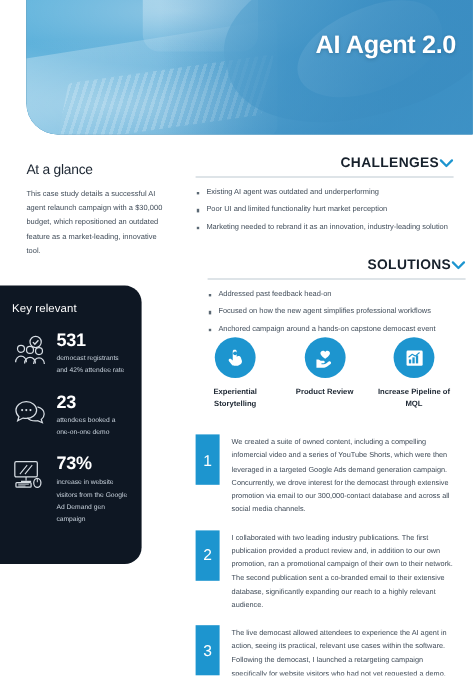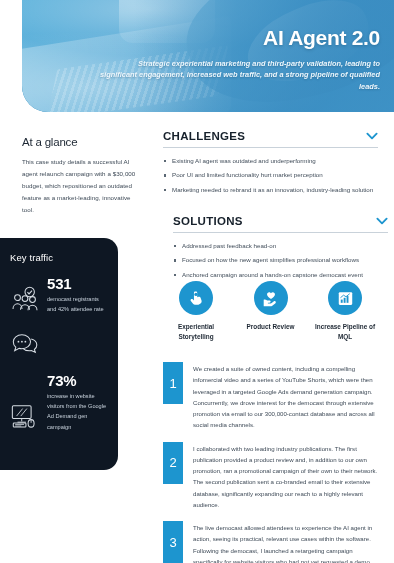--- a/index.html
+++ b/index.html
@@ -131,21 +131,21 @@
     padding: 14px 10px 10px 26px;
   }
   .metrics-title {
     color: #ffffff;
     font-size: 9.5px;
     margin-bottom: 13px;
     letter-spacing: 0.1px;
   }
   .metric {
     display: flex;
-    align-items: flex-end;
+    align-items: flex-start;
     gap: 7px;
     margin-bottom: 13px;
   }
   .metric-icon {
     width: 30px;
     min-width: 30px;
     height: 30px;
     margin-top: 2px;
     opacity: 0.92;
   }
@@ -160,21 +160,21 @@
   }
   .metric-label {
     color: #c8d2dc;
     font-size: 5.6px;
     line-height: 1.85;
   }
 
   .sec-head {
     display: flex;
     align-items: center;
-    justify-content: space-between;
+    justify-content: flex-end;
     border-bottom: 1.4px solid #c9d2da;
     padding-bottom: 5px;
   }
   .sec-title {
     font-size: 11.5px;
     font-weight: bold;
     color: #16202b;
     letter-spacing: 0.3px;
   }
   .chev { width: 12px; height: 8px; }
@@ -254,31 +254,30 @@
     <div class="header-photo">
       <div class="ph-a"></div>
       <div class="ph-b"></div>
       <div class="ph-c"></div>
       <div class="ph-d"></div>
       <div class="ph-e"></div>
     </div>
     <div class="header-scrim"></div>
     <div class="header-text">
       <div class="header-title">AI Agent 2.0</div>
-      <div class="header-sub">Strategic experiential marketing and third-party validation, leading to significant engagement, increased web traffic, and a strong pipeline of qualified leads.</div>
     </div>
   </div>
 
   <div class="glance">
     <div class="glance-title">At a glance</div>
     <div class="glance-body">This case study details a successful AI agent relaunch campaign with a $30,000 budget, which repositioned an outdated feature as a market-leading, innovative tool.</div>
   </div>
 
   <div class="metrics">
-    <div class="metrics-title">Key traffic</div>
+    <div class="metrics-title">Key relevant</div>
 
     <div class="metric">
       <div class="metric-icon">
         <svg viewBox="0 0 32 32" fill="none" stroke="#e8eef4" stroke-width="1.1">
           <circle cx="21" cy="7.5" r="5"></circle>
           <path d="M18.6 7.6l1.7 1.8 3.2-3.5" stroke-width="1.2"></path>
           <circle cx="8" cy="13.5" r="3.1"></circle>
           <circle cx="16" cy="14.5" r="3.1"></circle>
           <circle cx="24" cy="15.5" r="3.1"></circle>
           <path d="M3.2 25.5c0-3.2 2.2-5.4 4.8-5.4s4.8 2.2 4.8 5.4"></path>
@@ -295,20 +294,24 @@
     <div class="metric">
       <div class="metric-icon">
         <svg viewBox="0 0 32 32" fill="none" stroke="#e8eef4" stroke-width="1.1">
           <path d="M3.5 12.5c0-4.1 4.1-7.4 9.2-7.4s9.2 3.3 9.2 7.4-4.1 7.4-9.2 7.4c-1 0-2-.1-2.9-.3L5 22l1.2-3.6c-1.7-1.4-2.7-3.4-2.7-5.9z"></path>
           <circle cx="9" cy="12.5" r="0.95" fill="#e8eef4" stroke="none"></circle>
           <circle cx="12.7" cy="12.5" r="0.95" fill="#e8eef4" stroke="none"></circle>
           <circle cx="16.4" cy="12.5" r="0.95" fill="#e8eef4" stroke="none"></circle>
           <path d="M22.6 9.6c3.5.9 6 3.4 6 6.4 0 1.9-1 3.6-2.6 4.8l1 3-4.3-1.8c-.7.1-1.4.2-2.1.2-2.9 0-5.4-1.1-6.9-2.7"></path>
         </svg>
       </div>
+      <div>
+        <div class="metric-num">23</div>
+        <div class="metric-label">attendees booked a one-on-one demo</div>
+      </div>
     </div>
 
     <div class="metric">
       <div class="metric-icon">
         <svg viewBox="0 0 32 32" fill="none" stroke="#e8eef4" stroke-width="1.1">
           <rect x="2.5" y="4" width="20" height="13.5" rx="1.2"></rect>
           <path d="M7 15l6.5-8M11.5 15l6.5-8" stroke-width="0.9"></path>
           <path d="M12.5 17.5v3.2M8 21.5h9" stroke-width="1"></path>
           <rect x="3.5" y="22.5" width="13.5" height="4.2" rx="0.8"></rect>
           <path d="M5.5 24h9.5M5.5 25.6h6.5" stroke-width="0.8"></path>

